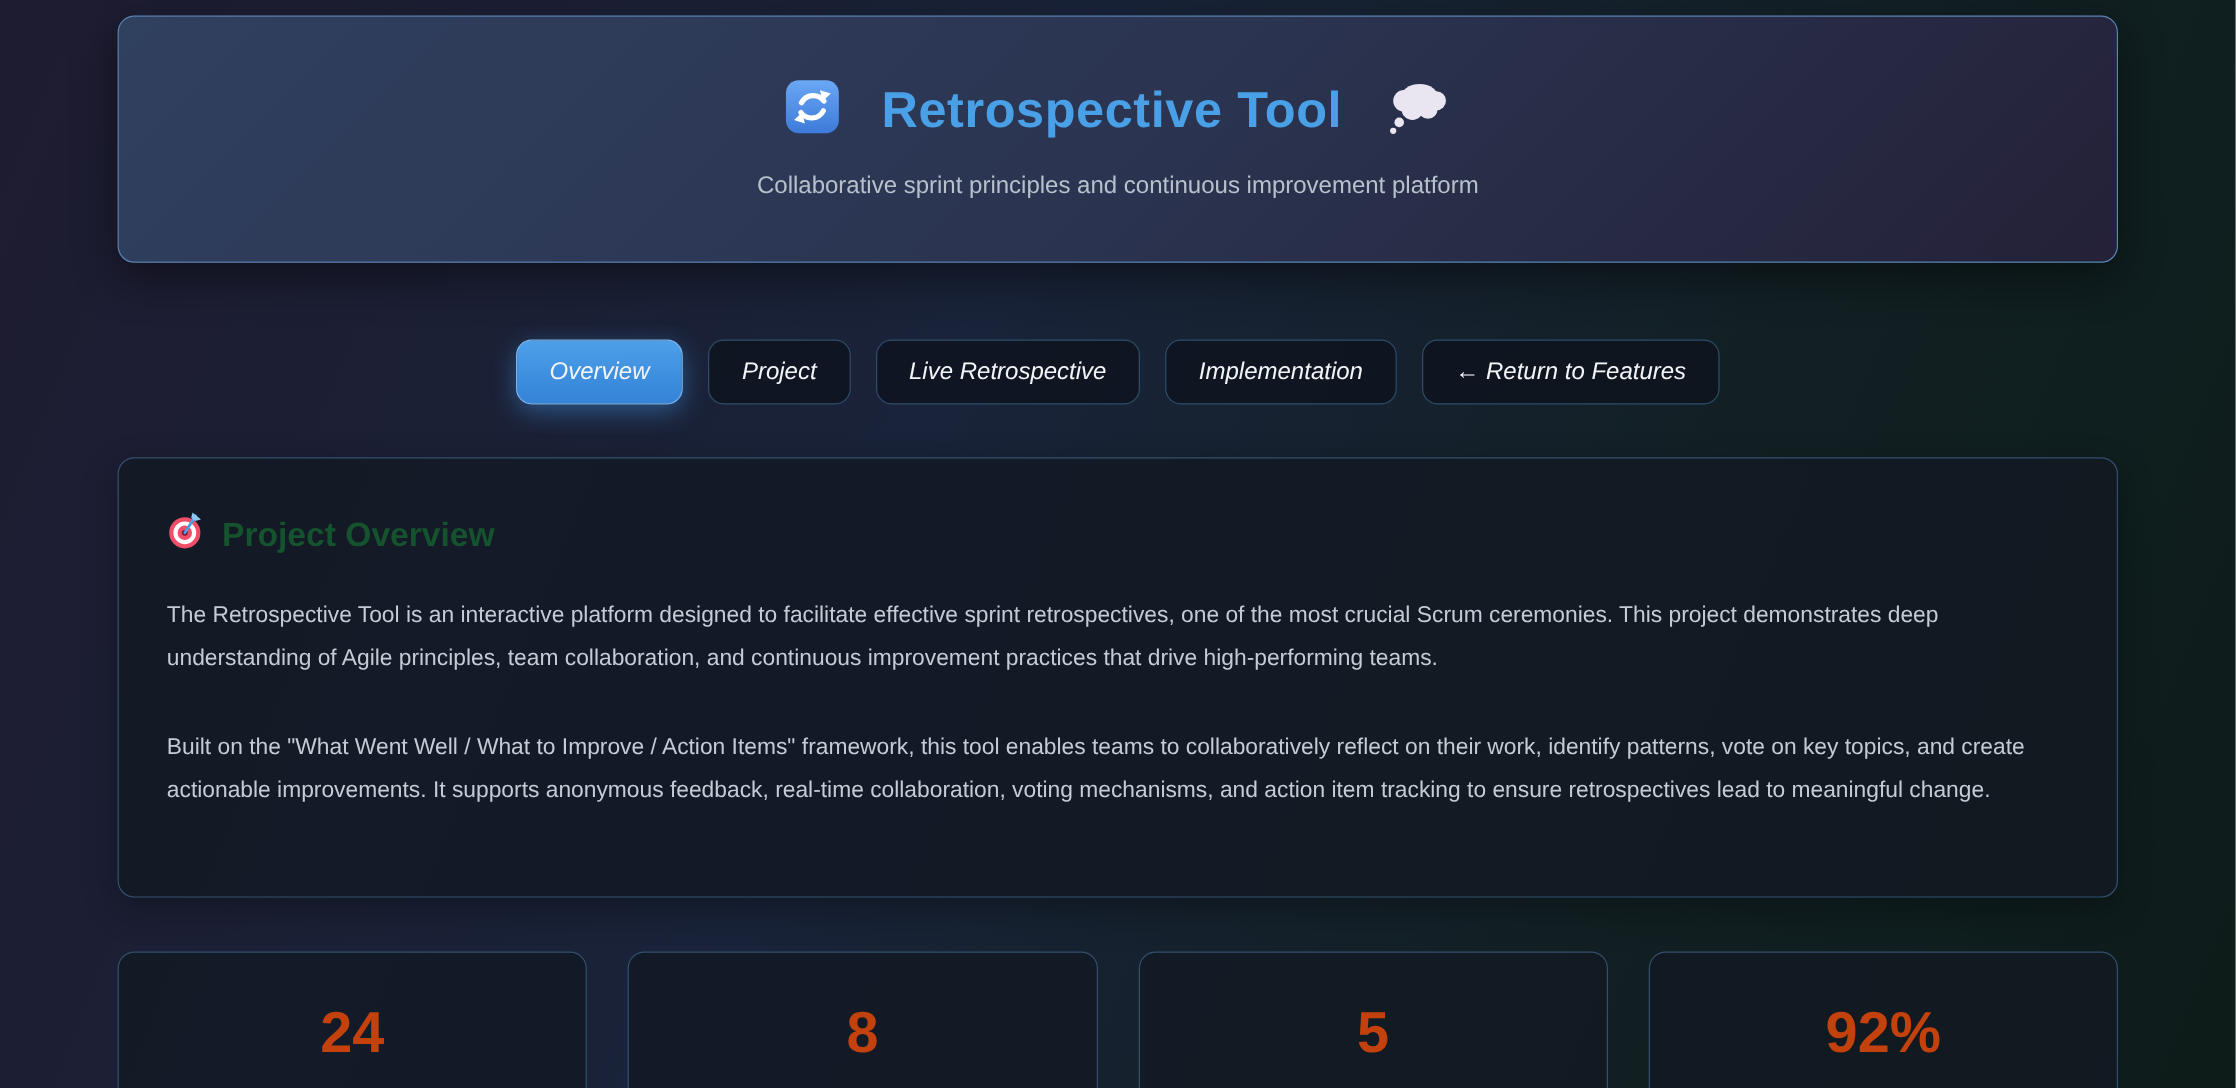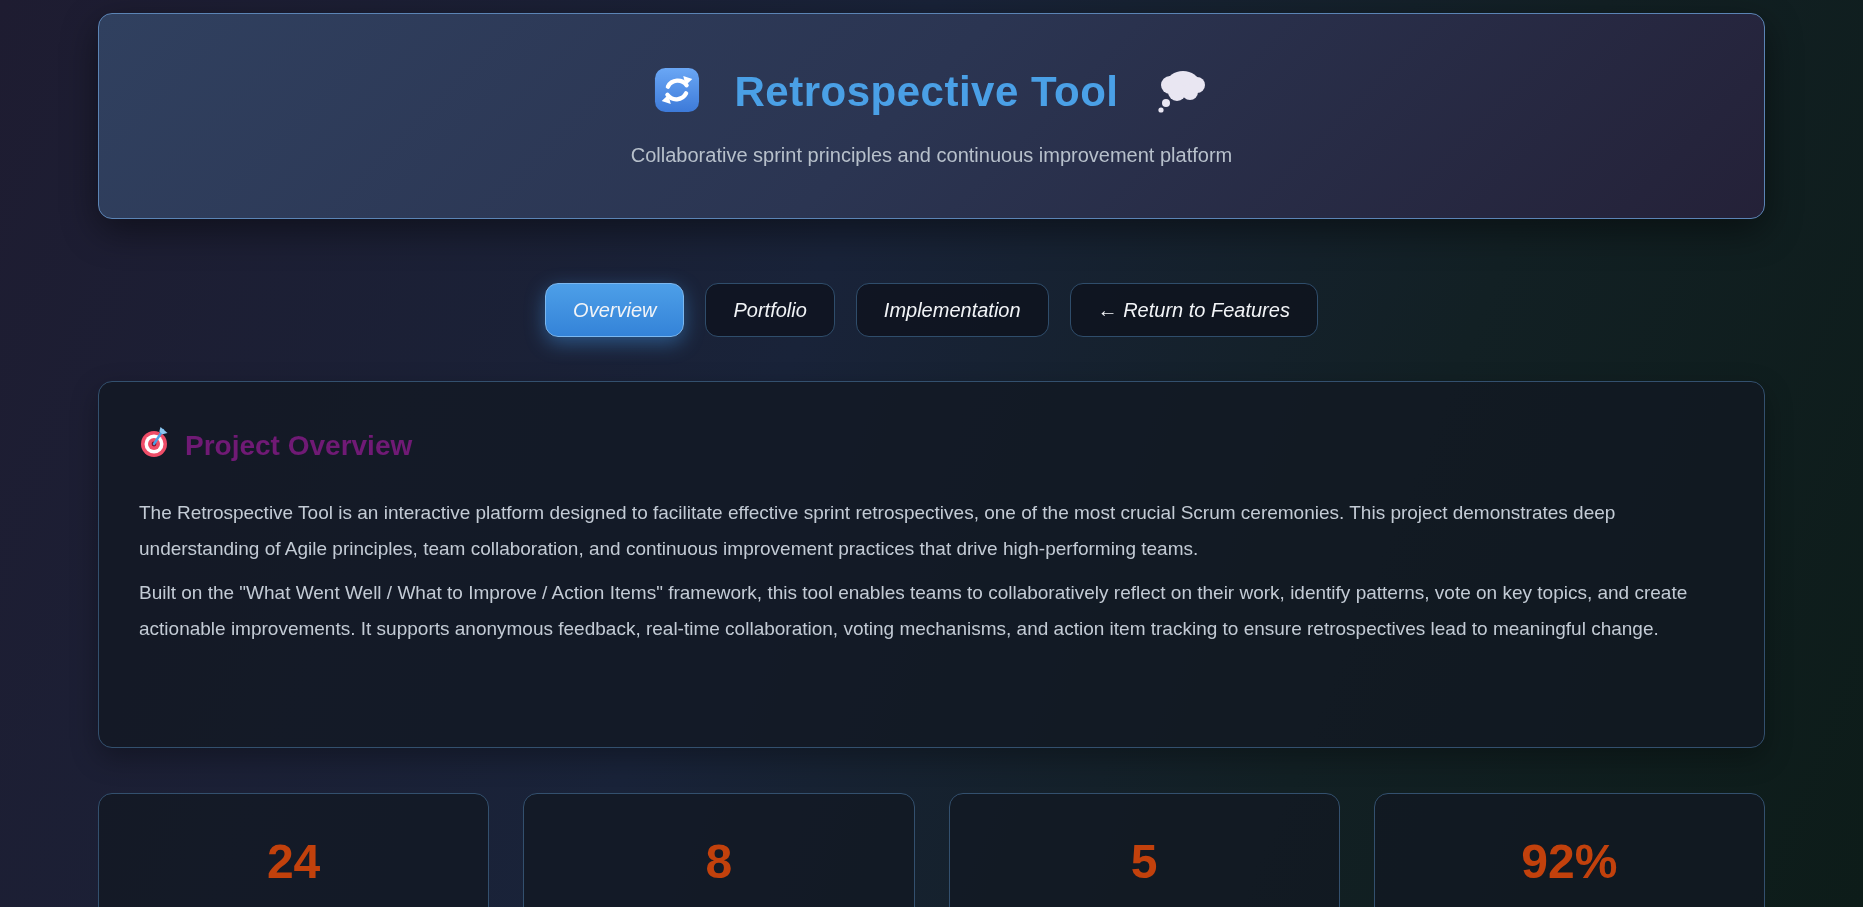--- a/index.html
+++ b/index.html
@@ -54,26 +54,26 @@
     margin-top: 44px;
     height: 367px;
     border-radius: 14px;
     border: 1px solid #33506e;
     background: rgba(18, 24, 34, 0.78);
     box-shadow: 0 10px 28px rgba(0,0,0,0.30);
     padding: 44px 40px;
   }
   .section-heading {
     display: flex; align-items: center; gap: 14px;
-    font-size: 28px; font-weight: bold; color: #701a75;
+    font-size: 28px; font-weight: bold; color: #14532d;
     margin-bottom: 30px;
   }
   .overview-card p {
     font-size: 19px; line-height: 36px; color: #c3cbd5;
-    margin-bottom: 8px;
+    margin-bottom: 38px;
   }
   .overview-card p:last-child { margin-bottom: 0; }
 
   
   .stats {
     margin-top: 45px;
     display: grid;
     grid-template-columns: repeat(4, 1fr);
     gap: 34px;
   }
@@ -122,21 +122,22 @@
             <circle cx="8" cy="44" r="2.6"></circle>
           </g>
         </svg>
       </span>
     </div>
     <p class="hero-subtitle">Collaborative sprint principles and continuous improvement platform</p>
   </header>
 
   <nav class="tabs">
     <button class="tab active">Overview</button>
-    <button class="tab">Portfolio</button>
+    <button class="tab">Project</button>
+    <button class="tab">Live Retrospective</button>
     <button class="tab">Implementation</button>
     <button class="tab">← Return to Features</button>
   </nav>
 
   <section class="overview-card">
     <h2 class="section-heading">
       <span class="emoji-svg">
         <svg width="32" height="32" viewBox="0 0 32 32" aria-hidden="true">
           <circle cx="15" cy="18" r="13" fill="#ef4d68"></circle>
           <circle cx="15" cy="18" r="9.5" fill="#ffffff"></circle>

